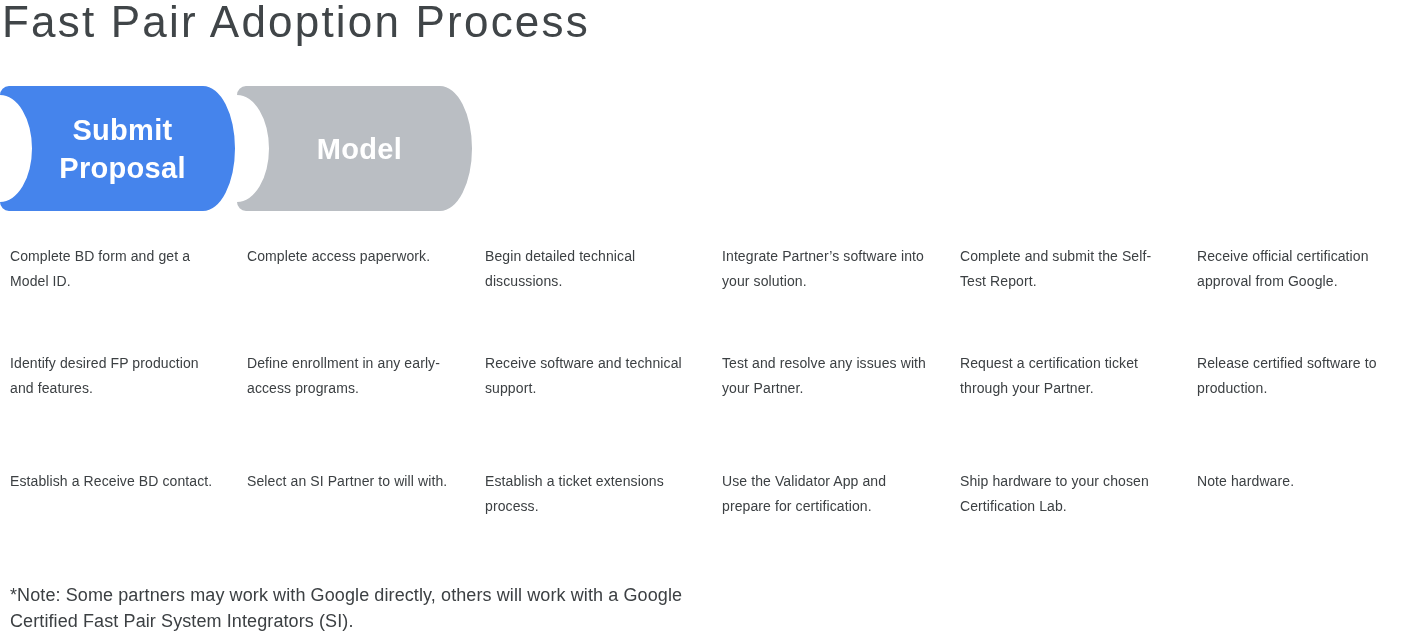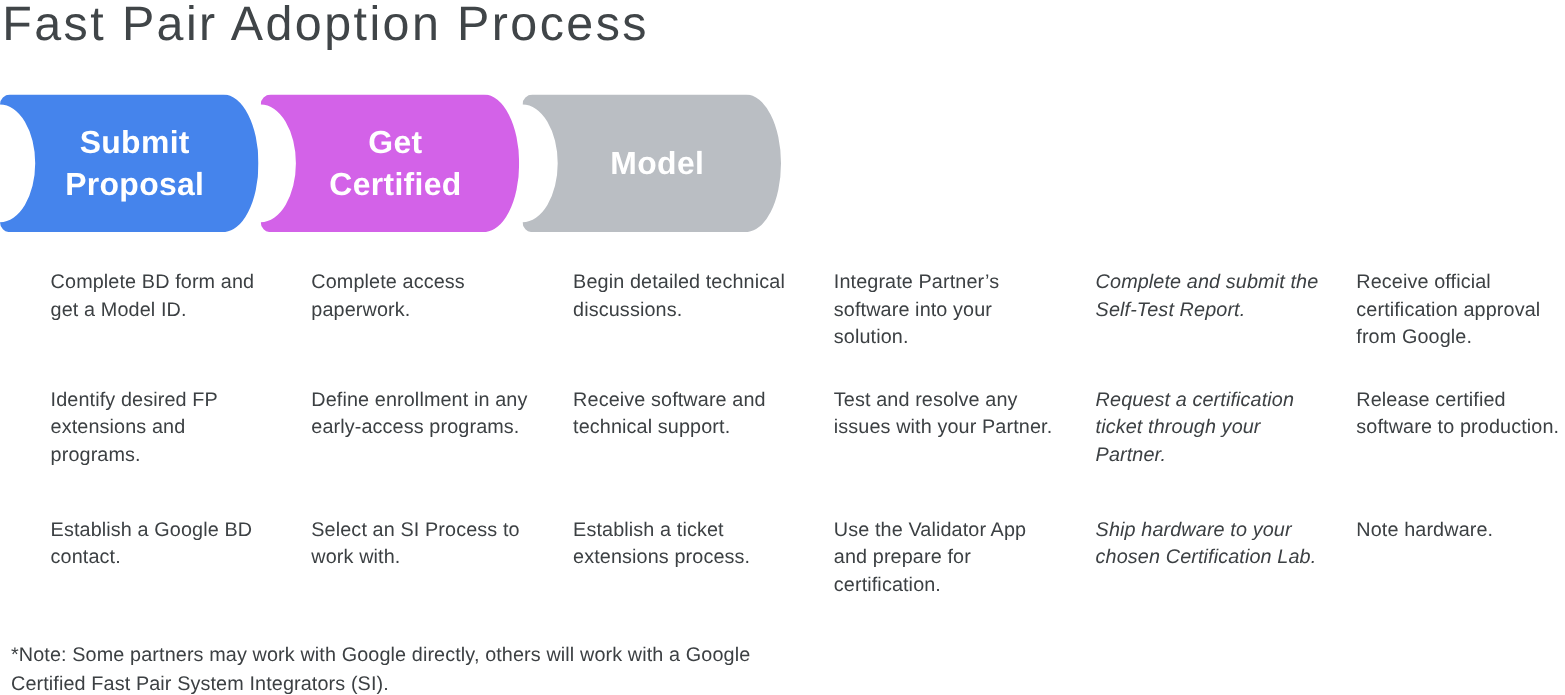--- a/index.html
+++ b/index.html
@@ -27,24 +27,24 @@
   .step-label{
     position:absolute;left:0;top:0;width:100%;height:100%;
     display:flex;align-items:center;justify-content:center;
     padding-left:10px;box-sizing:border-box;
     text-align:center;color:#ffffff;
     font-size:29px;line-height:38px;font-weight:bold;
     white-space:pre-line;letter-spacing:0.3px;
   }
   .note{
     position:absolute;width:206px;
-    font-size:18px;line-height:25px;letter-spacing:0.1px;margin-left:36px;
+    font-size:14px;line-height:25px;letter-spacing:0.1px;
   }
   .c0{left:10px;}.c1{left:247px;}.c2{left:485px;}
-  .c3{left:722px;}.c4{left:960px;font-style:italic;}.c5{left:1197px;}
+  .c3{left:722px;}.c4{left:960px;}.c5{left:1197px;}
   .r0{top:244px;}.r1{top:351px;}.r2{top:469px;}
   .footnote{
     position:absolute;left:10px;top:582px;width:705px;
     font-size:18px;line-height:26px;letter-spacing:0.1px;
   }
 </style>
 </head>
 <body>
 
 <div class="title">Fast Pair Adoption Process</div>
@@ -55,44 +55,37 @@
     <svg width="235" height="125" viewBox="0 0 235 125">
       <path d="M9,0 H203 A32,62.5 0 0 1 203,125 H9 A9,9 0 0 1 0,116 A32,53.5 0 0 0 0,9 A9,9 0 0 1 9,0 Z" fill="#4584EC"></path>
     </svg>
     <div class="step-label">Submit
 Proposal</div>
   </div>
 
 
 
 
-  <div class="step">
-    <svg width="235" height="125" viewBox="0 0 235 125">
-      <path d="M9,0 H203 A32,62.5 0 0 1 203,125 H9 A9,9 0 0 1 0,116 A32,53.5 0 0 0 0,9 A9,9 0 0 1 9,0 Z" fill="#D362E8"></path>
-    </svg>
-    <div class="step-label">Get
-Certified</div>
-  </div>
 
   <div class="step">
     <svg width="235" height="125" viewBox="0 0 235 125">
       <path d="M9,0 H203 A32,62.5 0 0 1 203,125 H9 A9,9 0 0 1 0,116 A32,53.5 0 0 0 0,9 A9,9 0 0 1 9,0 Z" fill="#BABEC3"></path>
     </svg>
     <div class="step-label">Model</div>
   </div>
 
 </div>
 
 <div class="note r0 c0">Complete BD form and get a Model ID.</div>
-<div class="note r1 c0">Identify desired FP extensions and programs.</div>
-<div class="note r2 c0">Establish a Google BD contact.</div>
+<div class="note r1 c0">Identify desired FP production and features.</div>
+<div class="note r2 c0">Establish a Receive BD contact.</div>
 
 <div class="note r0 c1">Complete access paperwork.</div>
 <div class="note r1 c1">Define enrollment in any early-access programs.</div>
-<div class="note r2 c1">Select an SI Process to work with.</div>
+<div class="note r2 c1">Select an SI Partner to will with.</div>
 
 <div class="note r0 c2">Begin detailed technical discussions.</div>
 <div class="note r1 c2">Receive software and technical support.</div>
 <div class="note r2 c2">Establish a ticket extensions process.</div>
 
 <div class="note r0 c3">Integrate Partner’s software into your solution.</div>
 <div class="note r1 c3">Test and resolve any issues with your Partner.</div>
 <div class="note r2 c3">Use the Validator App and prepare for certification.</div>
 
 <div class="note r0 c4">Complete and submit the Self-Test Report.</div>

